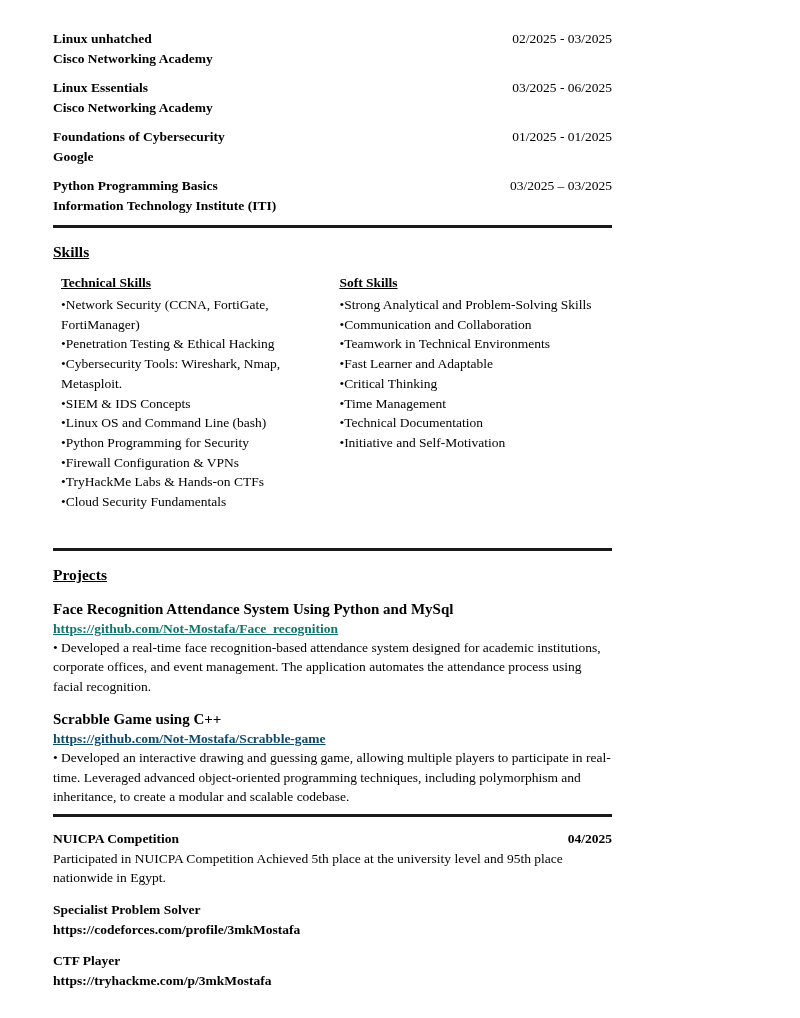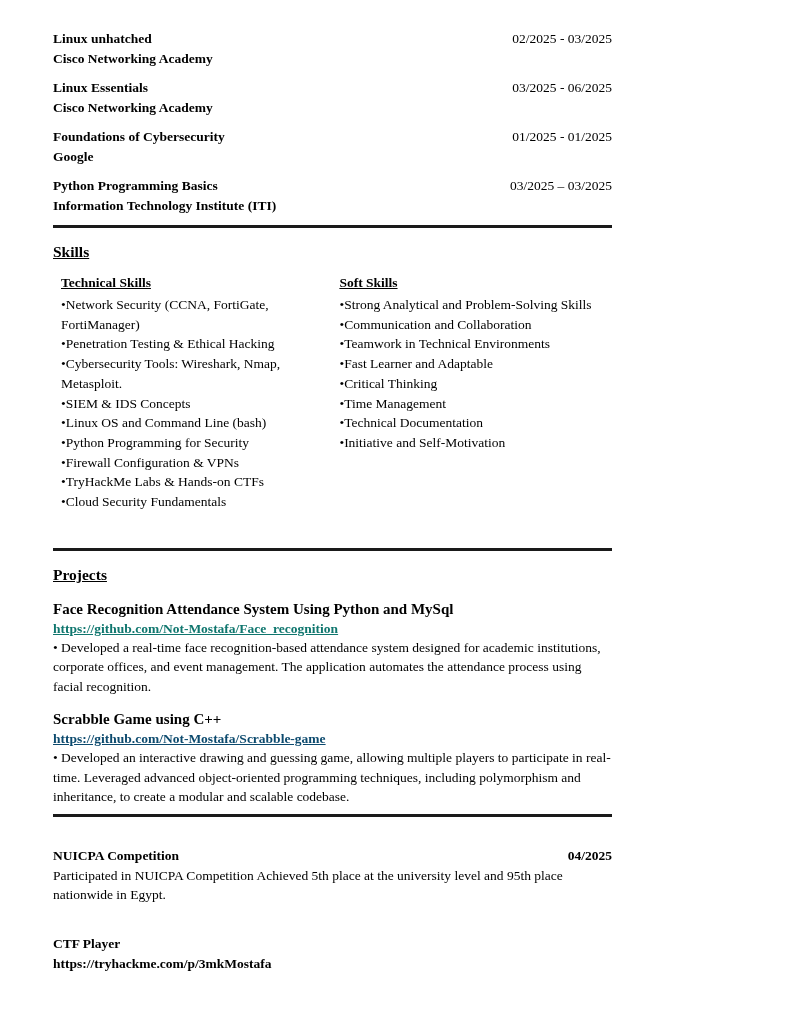--- a/index.html
+++ b/index.html
@@ -30,21 +30,21 @@
   .skill-item { font-size: 13.5px; line-height: 19.7px; }
   .skill-item::before { content: "\2022 "; }
 
   
   .project-entry { margin-top: 13px; }
   .project-title { font-size: 15px; font-weight: bold; line-height: 20px; }
   .project-link { font-size: 13.5px; font-weight: bold; line-height: 19px; text-decoration: underline; cursor: pointer; }
   .project-desc { font-size: 13.5px; line-height: 19.5px; }
 
   
-  .activity-entry { margin-top: 29px; }
+  .activity-entry { margin-top: 12px; }
   .activity-head { display: flex; justify-content: space-between; align-items: flex-start; }
   .activity-title { font-size: 13.5px; font-weight: bold; line-height: 20px; }
   .activity-date { font-size: 13.5px; font-weight: bold; line-height: 20px; white-space: nowrap; }
   .activity-desc { font-size: 13.5px; line-height: 19.5px; }
   .activity-url { font-size: 13.5px; font-weight: bold; line-height: 19.5px; }
 </style>
 </head>
 <body>
 
 <div class="page">
@@ -131,18 +131,22 @@
 
   <section>
     <div class="activity-entry">
       <div class="activity-head">
         <span class="activity-title">NUICPA Competition</span>
         <span class="activity-date">04/2025</span>
       </div>
       <div class="activity-desc">Participated in NUICPA Competition Achieved 5th place at the university level and 95th place nationwide in Egypt.</div>
     </div>
     <div class="activity-entry">
+      <div class="activity-title">Specialist Problem Solver</div>
+      <div class="activity-url">https://codeforces.com/profile/3mkMostafa</div>
+    </div>
+    <div class="activity-entry">
       <div class="activity-title">CTF Player</div>
       <div class="activity-url">https://tryhackme.com/p/3mkMostafa</div>
     </div>
   </section>
 
 </div>
 
 </body></html>

